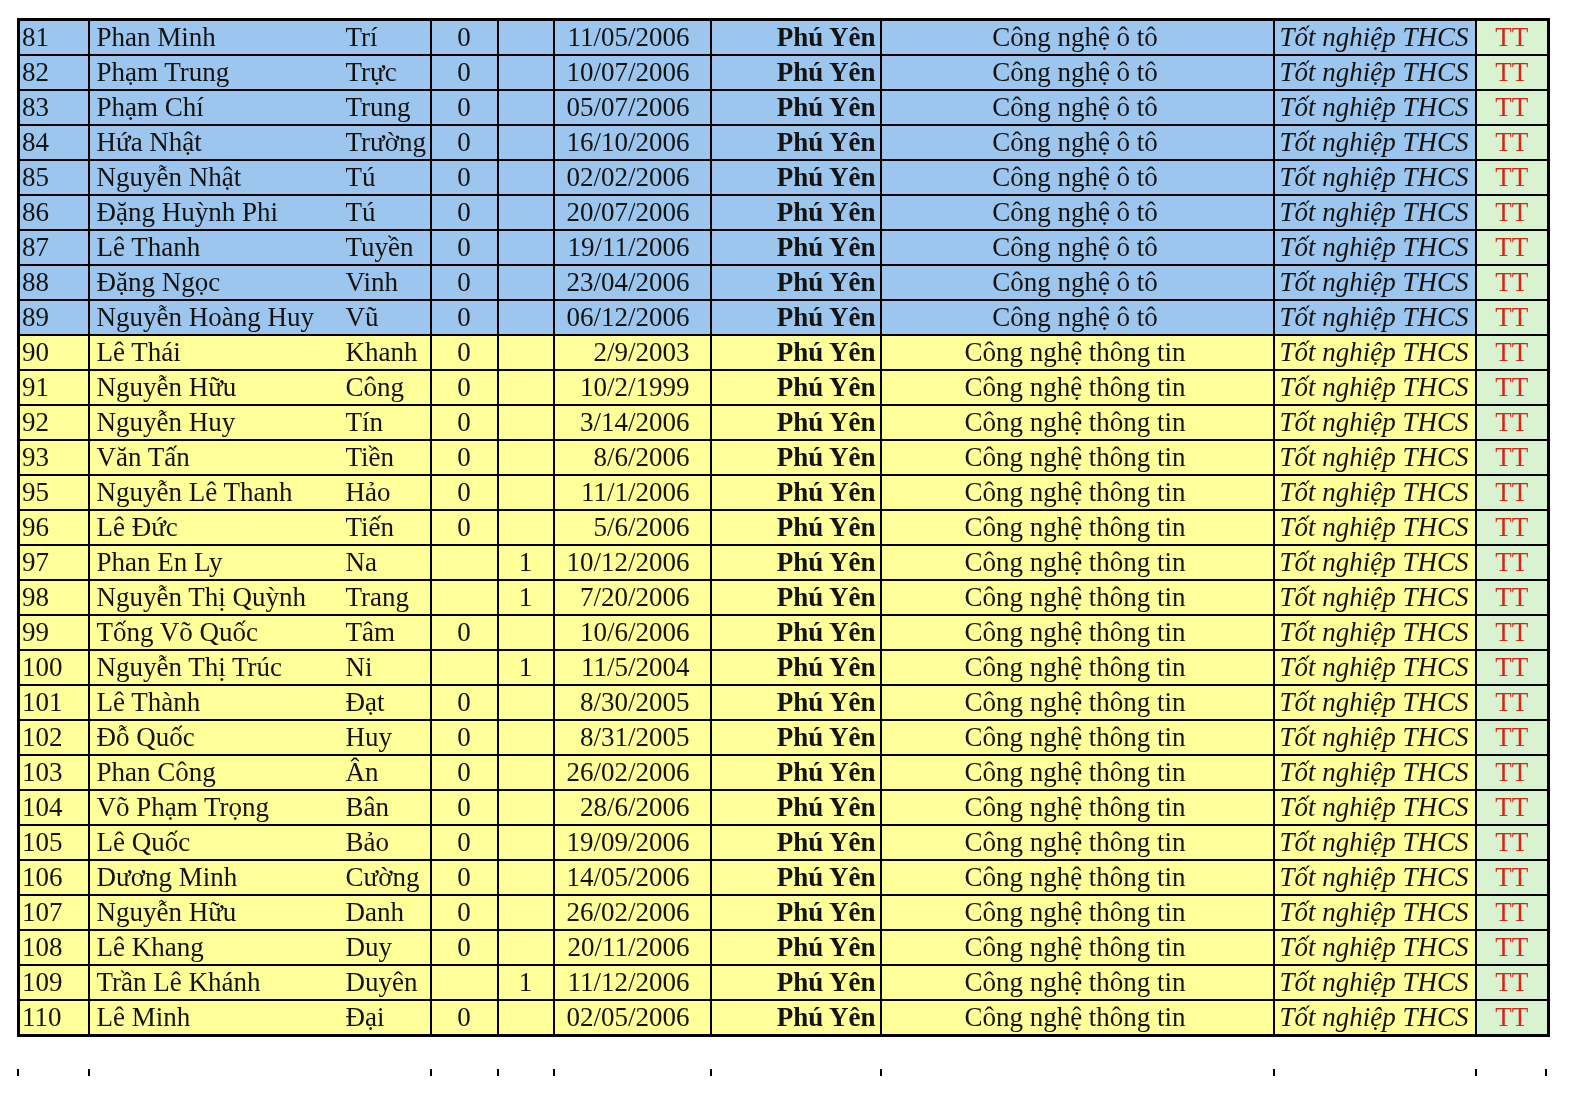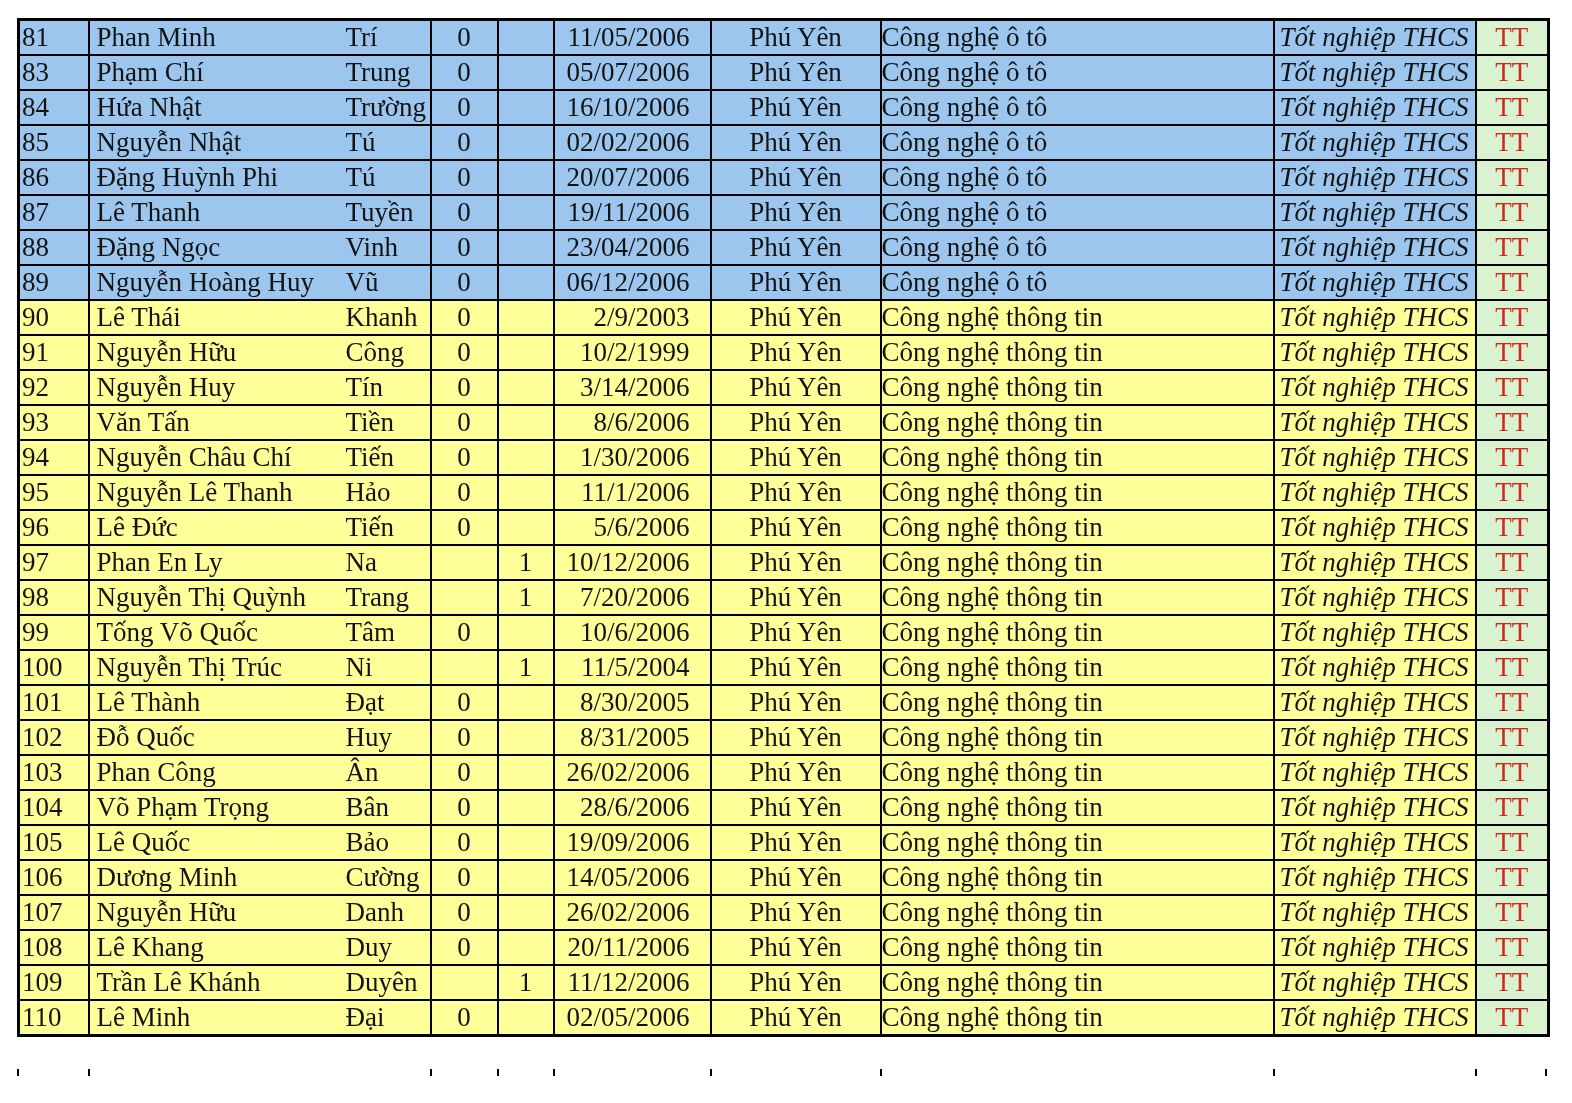--- a/index.html
+++ b/index.html
@@ -42,22 +42,22 @@
     padding:0 4px;
   }
   .row-blue td{background:var(--row-blue);}
   .row-yellow td{background:var(--row-yellow);}
   td.col-no{text-align:left;padding:0 2px;}
   td.col-last{text-align:left;padding-left:7px;border-right:hidden;}
   td.col-first{text-align:left;padding-left:8px;border-left:hidden;}
   td.col-male{text-align:center;}
   td.col-female{text-align:center;}
   td.col-dob{text-align:right;padding-right:20px;}
-  td.col-province{text-align:center;}
-  td.col-major{text-align:left;padding-left:0;}
+  td.col-province{text-align:right;font-weight:bold;}
+  td.col-major{text-align:center;padding-left:0;}
   td.col-education{text-align:left;padding-left:5px;font-style:italic;}
   tr td.col-status{
     text-align:center;
     background:var(--status-bg);
     color:var(--status-text);
   }
   .grid-stub{
     position:absolute;
     top:1069px;
     width:2px;
@@ -89,20 +89,32 @@
           <td class="col-first">Trí</td>
           <td class="col-male">0</td>
           <td class="col-female"></td>
           <td class="col-dob">11/05/2006</td>
           <td class="col-province">Phú Yên</td>
           <td class="col-major">Công nghệ ô tô</td>
           <td class="col-education">Tốt nghiệp THCS</td>
           <td class="col-status">TT</td>
         </tr>
         <tr class="row-blue">
+          <td class="col-no">82</td>
+          <td class="col-last">Phạm Trung</td>
+          <td class="col-first">Trực</td>
+          <td class="col-male">0</td>
+          <td class="col-female"></td>
+          <td class="col-dob">10/07/2006</td>
+          <td class="col-province">Phú Yên</td>
+          <td class="col-major">Công nghệ ô tô</td>
+          <td class="col-education">Tốt nghiệp THCS</td>
+          <td class="col-status">TT</td>
+        </tr>
+        <tr class="row-blue">
           <td class="col-no">83</td>
           <td class="col-last">Phạm Chí</td>
           <td class="col-first">Trung</td>
           <td class="col-male">0</td>
           <td class="col-female"></td>
           <td class="col-dob">05/07/2006</td>
           <td class="col-province">Phú Yên</td>
           <td class="col-major">Công nghệ ô tô</td>
           <td class="col-education">Tốt nghiệp THCS</td>
           <td class="col-status">TT</td>
@@ -215,32 +227,20 @@
           <td class="col-education">Tốt nghiệp THCS</td>
           <td class="col-status">TT</td>
         </tr>
         <tr class="row-yellow">
           <td class="col-no">93</td>
           <td class="col-last">Văn Tấn</td>
           <td class="col-first">Tiền</td>
           <td class="col-male">0</td>
           <td class="col-female"></td>
           <td class="col-dob">8/6/2006</td>
-          <td class="col-province">Phú Yên</td>
-          <td class="col-major">Công nghệ thông tin</td>
-          <td class="col-education">Tốt nghiệp THCS</td>
-          <td class="col-status">TT</td>
-        </tr>
-        <tr class="row-yellow">
-          <td class="col-no">94</td>
-          <td class="col-last">Nguyễn Châu Chí</td>
-          <td class="col-first">Tiến</td>
-          <td class="col-male">0</td>
-          <td class="col-female"></td>
-          <td class="col-dob">1/30/2006</td>
           <td class="col-province">Phú Yên</td>
           <td class="col-major">Công nghệ thông tin</td>
           <td class="col-education">Tốt nghiệp THCS</td>
           <td class="col-status">TT</td>
         </tr>
         <tr class="row-yellow">
           <td class="col-no">95</td>
           <td class="col-last">Nguyễn Lê Thanh</td>
           <td class="col-first">Hảo</td>
           <td class="col-male">0</td>

